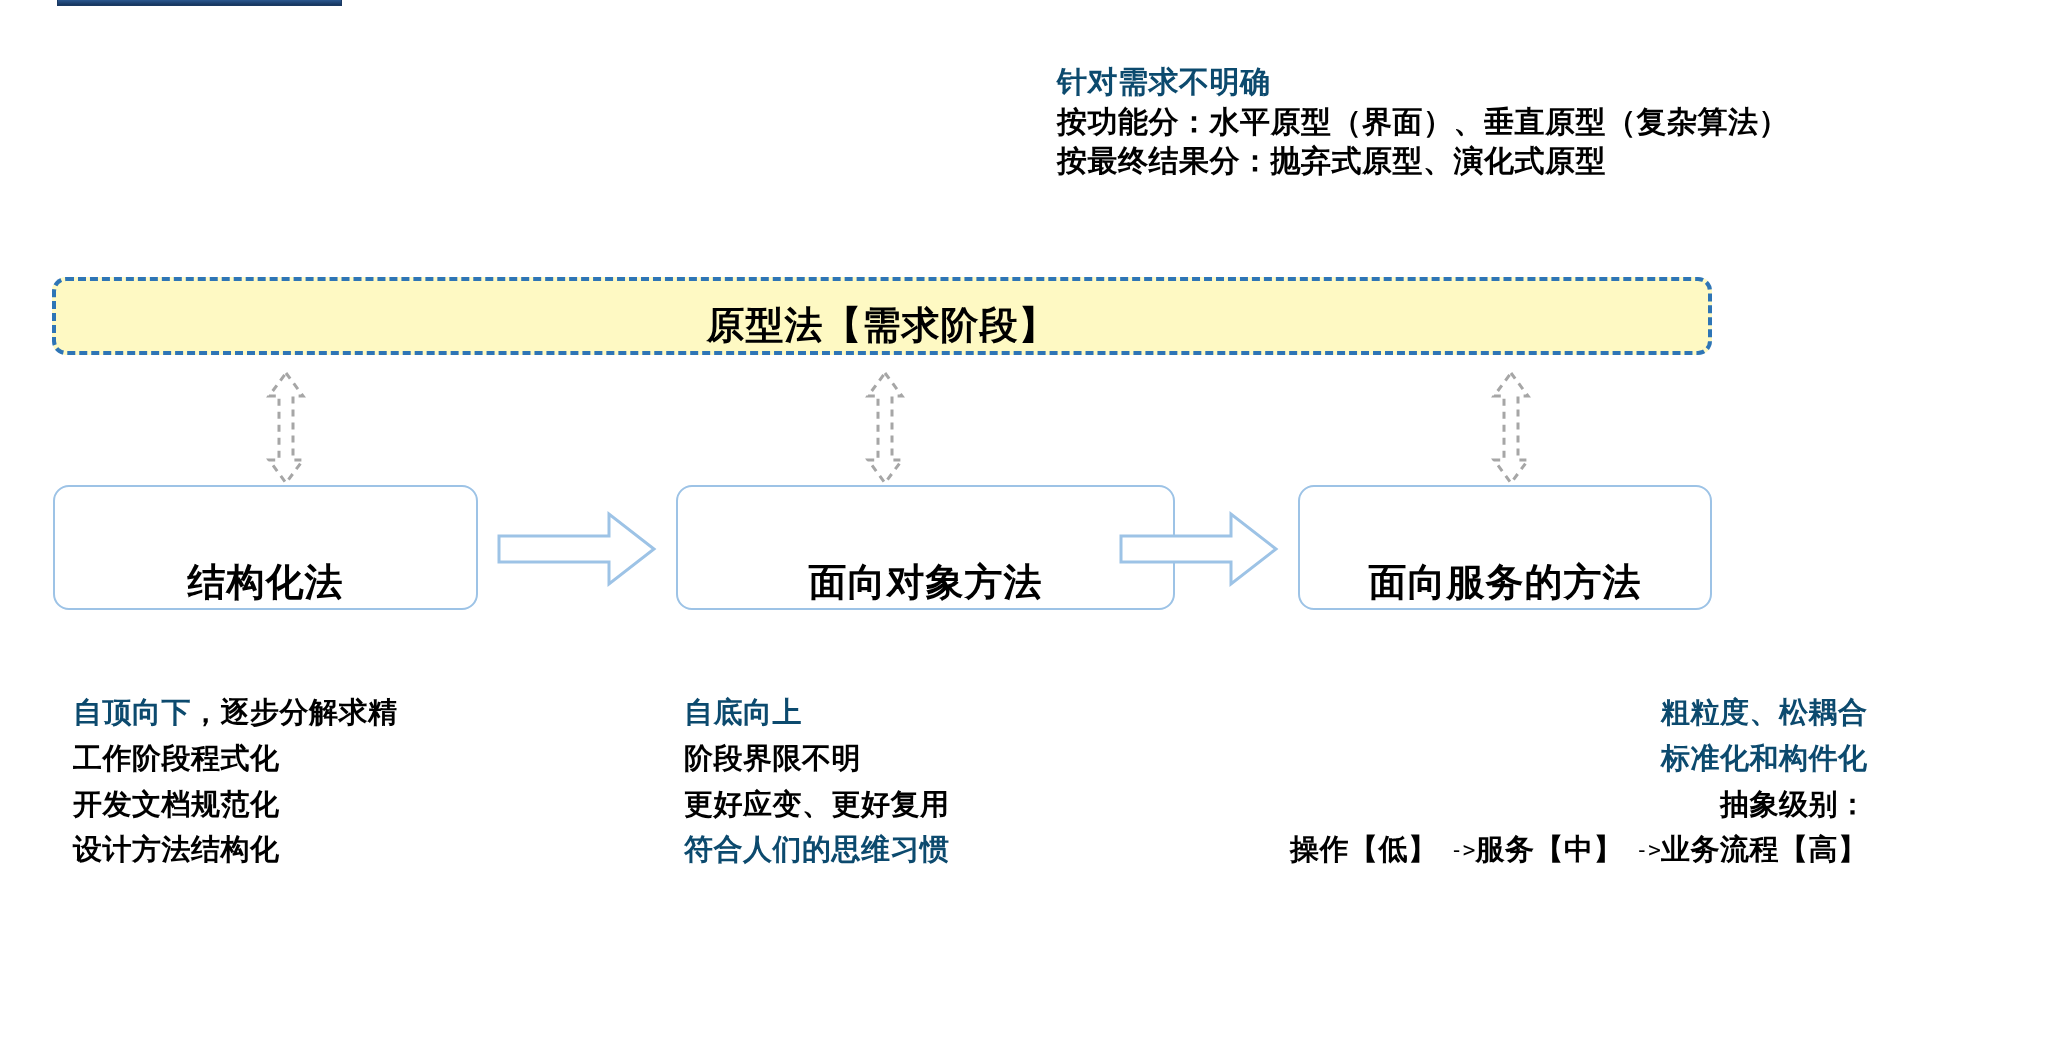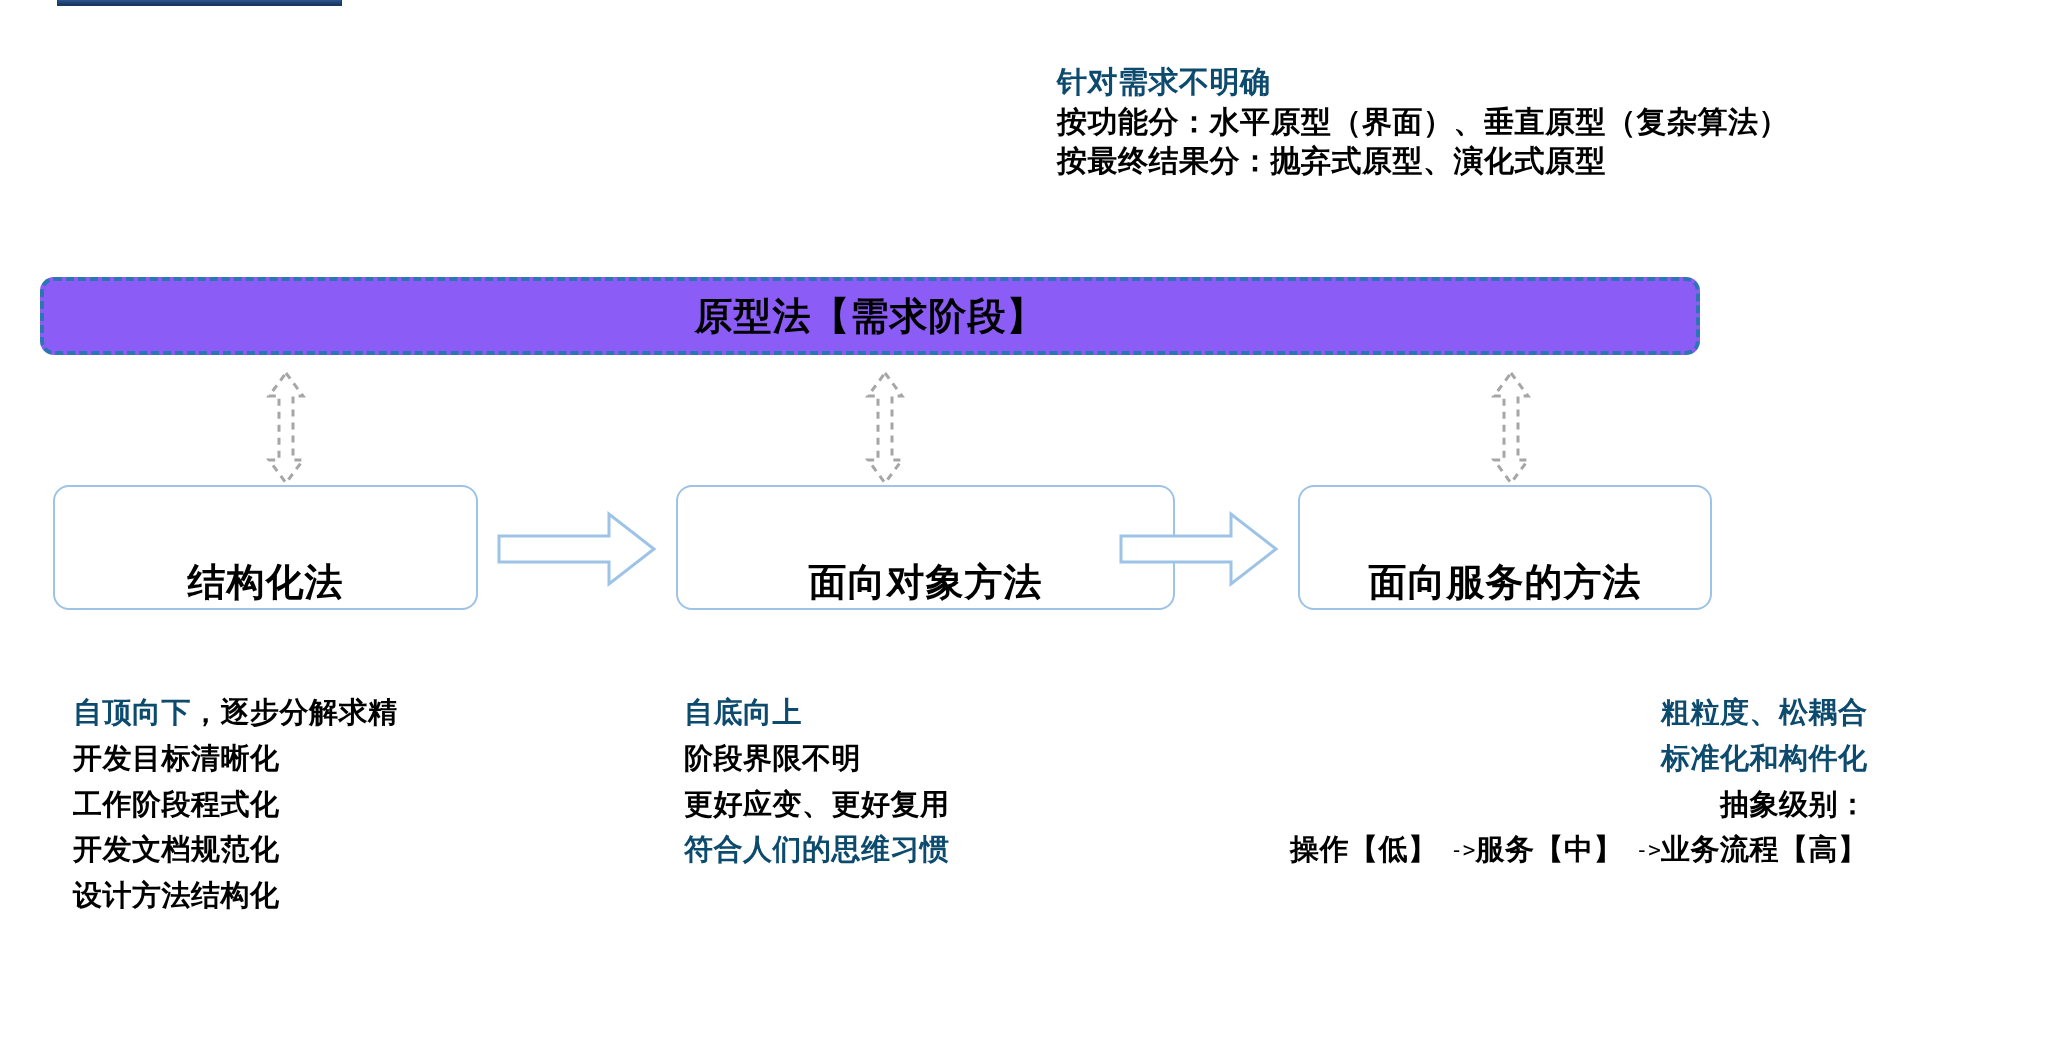--- a/index.html
+++ b/index.html
@@ -40,30 +40,30 @@
     font-size: 30px;
     font-weight: bold;
     letter-spacing: 0.5px;
   }
   .red { color: #0c4a6e; }
   .black { color: #000000; }
 
   
   #proto-box {
     position: absolute;
-    left: 40px;
+    left: 52px;
     top: 277px;
     width: 1660px;
     height: 78px;
     box-sizing: border-box;
     border: 4px dashed #2e75b6;
     border-radius: 14px;
-    background: #8b5cf6;
+    background: #fef9c3;
     display: flex;
-    align-items: center;
+    align-items: flex-end;
     justify-content: center;
   }
   #proto-label {
     font-size: 38px;
     font-weight: bold;
     color: #000000;
     letter-spacing: 1px;
   }
 
   
@@ -177,21 +177,20 @@
     <path d="M2 26 L112 26 L112 4 L157 39 L112 74 L112 52 L2 52 Z" fill="#ffffff" stroke="#9dc3e6" stroke-width="3" stroke-linejoin="miter"></path>
   </svg>
 </div>
 
 <div class="method-box" style="left:1298px; width:414px;">
   <span class="method-label">面向服务的方法</span>
 </div>
 
 <div class="desc-col" id="desc-col-1">
     <div class="desc-line"><span class="red">自顶向下</span><span class="black">，逐步分解求精</span></div>
-    <div class="desc-line"><span class="black">开发目标清晰化</span></div>
     <div class="desc-line"><span class="black">工作阶段程式化</span></div>
     <div class="desc-line"><span class="black">开发文档规范化</span></div>
     <div class="desc-line"><span class="black">设计方法结构化</span></div>
   </div>
 <div class="desc-col" id="desc-col-2">
     <div class="desc-line"><span class="red">自底向上</span></div>
     <div class="desc-line"><span class="black">阶段界限不明</span></div>
     <div class="desc-line"><span class="black">更好应变、更好复用</span></div>
     <div class="desc-line"><span class="red">符合人们的思维习惯</span></div>
   </div>

